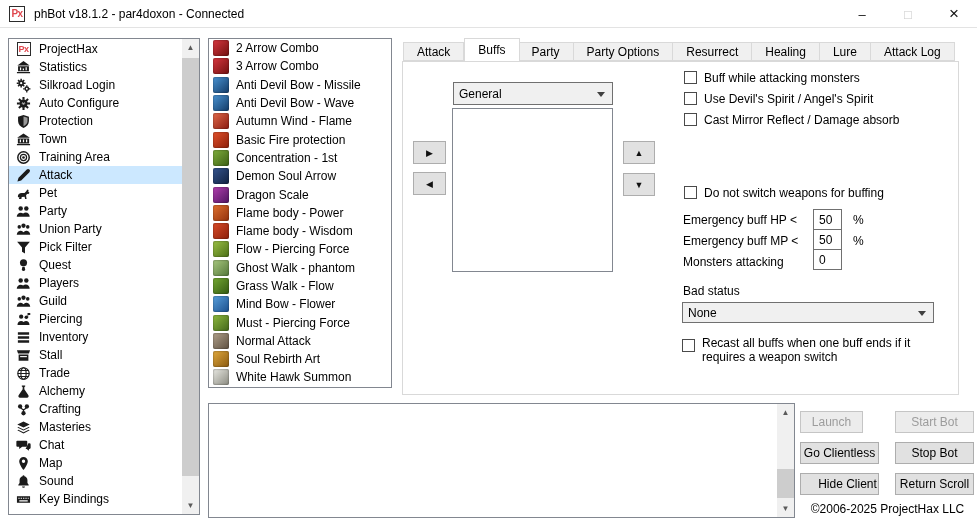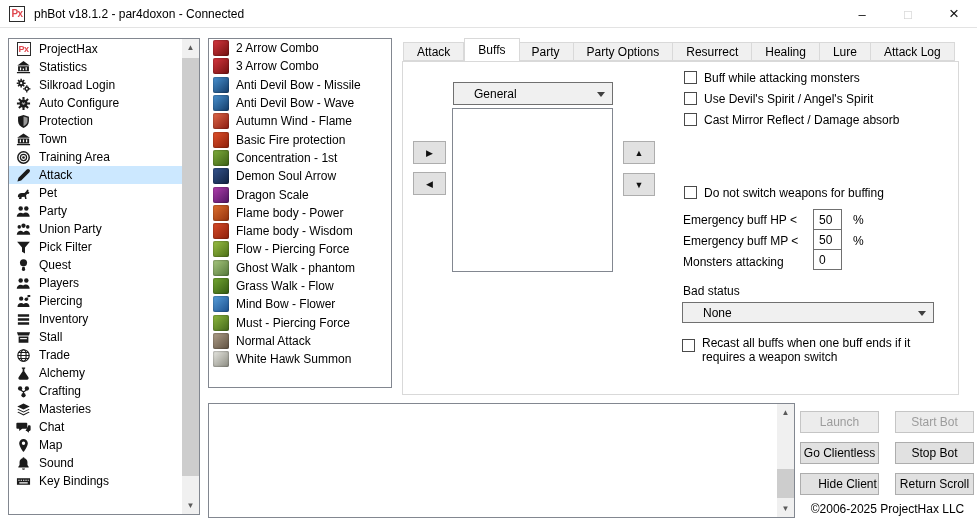--- a/index.html
+++ b/index.html
@@ -45,21 +45,21 @@
 
   
   .tabs { position:absolute; left:403px; top:40px; height:21px; display:flex; align-items:flex-end; }
   .tab { height:19px; padding:0 13px; background:#f0f0f0; border:1px solid #d9d9d9; border-left-width:0; display:flex; align-items:center; font-size:12px; position:relative; }
   .tab:first-child { border-left-width:1px; }
   .tab.active { background:#fff; height:23px; border-left-width:1px; border-bottom:none; z-index:3; margin-right:-1px; }
 
   .tabpanel { position:absolute; left:402px; top:61px; width:557px; height:334px; background:#fff; border:1px solid #d9d9d9; }
 
   
-  .dd { position:absolute; background:#f0f0f0; border:1px solid #707070; display:flex; align-items:center; padding:0 20px; }
+  .dd { position:absolute; background:#f0f0f0; border:1px solid #707070; display:flex; align-items:center; padding:0 5px; }
   .dd .dd-arrow { position:absolute; right:7px; top:50%; margin-top:-2px; width:0; height:0; border-left:4px solid transparent; border-right:4px solid transparent; border-top:5px solid #404040; }
   .bufflist { position:absolute; left:49px; top:46px; width:161px; height:164px; border:1px solid #828790; background:#fff; padding:2px 0; overflow:hidden; }
   .buff-item { height:17px; line-height:17px; padding-left:7px; white-space:nowrap; }
   .mini-btn { width:33px; height:23px; font-size:9px; color:#111; }
   .cb-row { position:absolute; display:flex; align-items:flex-start; }
   .cb-row .cb { margin-top:0; }
   .cb-row label { margin-left:7px; line-height:14px; }
   .fld-label { position:absolute; white-space:nowrap; }
   .num-input { position:absolute; width:29px; height:21px; border:1px solid #707070; background:#fff; font-family:inherit; font-size:12px; padding:0 0 0 5px; }
 
@@ -221,20 +221,31 @@
               <circle cx="5" cy="4.7" r="2.4"></circle>
               <circle cx="11" cy="4.7" r="2.4"></circle>
               <path d="M.8 13.6c0-2.6 1.8-4.4 4.2-4.4 1 0 1.9.3 2.6.9.9-.6 1.8-1 2.8-1 2.4 0 4.2 1.9 4.2 4.5z"></path>
             </svg>
           </span>
           <span class="side-label">Players</span>
         </div>
         <div class="side-item">
           <span class="side-ico">
             <svg viewBox="0 0 16 16">
+              <circle cx="3.5" cy="5.2" r="1.9"></circle>
+              <circle cx="12.5" cy="5.2" r="1.9"></circle>
+              <circle cx="8" cy="4" r="2.3"></circle>
+              <path d="M.8 13.6c.2-2.4 1.6-4 3.6-4.2 1.2-.1 2.4.4 3.6 1.6 1.2-1.2 2.4-1.7 3.6-1.6 2 .2 3.4 1.8 3.6 4.2z"></path>
+            </svg>
+          </span>
+          <span class="side-label">Guild</span>
+        </div>
+        <div class="side-item">
+          <span class="side-ico">
+            <svg viewBox="0 0 16 16">
               <circle cx="5.5" cy="5" r="2.3"></circle>
               <circle cx="11" cy="5.6" r="1.9"></circle>
               <path d="M1.6 13.8c0-2.5 1.6-4.2 3.9-4.2 1 0 1.9.3 2.6 1 .7-.6 1.6-.9 2.6-.9 2.1 0 3.7 1.6 3.7 4.1z"></path>
               <path d="M12.6 1h2.6v2.2h-2.6zM12.3 1h.7v4.4h-.7z"></path>
             </svg>
           </span>
           <span class="side-label">Piercing</span>
         </div>
         <div class="side-item">
           <span class="side-ico">
@@ -400,20 +411,24 @@
         <span class="skill-ico" style="background: linear-gradient(135deg, rgb(88, 160, 220), rgb(28, 79, 140));"></span>
         <span class="skill-label">Mind Bow - Flower</span>
       </div>
       <div class="skill-item">
         <span class="skill-ico" style="background: linear-gradient(135deg, rgb(143, 186, 62), rgb(66, 102, 26));"></span>
         <span class="skill-label">Must - Piercing Force</span>
       </div>
       <div class="skill-item">
         <span class="skill-ico" style="background: linear-gradient(135deg, rgb(176, 160, 138), rgb(94, 80, 64));"></span>
         <span class="skill-label">Normal Attack</span>
+      </div>
+      <div class="skill-item">
+        <span class="skill-ico" style="background: linear-gradient(135deg, rgb(224, 168, 60), rgb(138, 90, 16));"></span>
+        <span class="skill-label">Soul Rebirth Art</span>
       </div>
       <div class="skill-item">
         <span class="skill-ico" style="background: linear-gradient(135deg, rgb(232, 232, 226), rgb(138, 138, 128));"></span>
         <span class="skill-label">White Hawk Summon</span>
       </div>
     </div>
 
   <div class="tabs">
     <div class="tab">Attack</div>
     <div class="tab active">Buffs</div>
@@ -497,21 +512,21 @@
         <div class="log-line"></div>
         <div class="log-line"></div>
       </div>
     <div class="sb-v log-scroll">
       <div class="sb-arrow" style="top:0;">▲</div>
       <div class="sb-thumb" style="top:65px; height:29px;"></div>
       <div class="sb-arrow" style="bottom:0;">▼</div>
     </div>
   </div>
 
-  <button class="btn disabled" style="left:800px; top:411px; width:79px; height:22px;">Launch</button>
+  <button class="btn disabled" style="left:800px; top:411px; width:63px; height:22px;">Launch</button>
   <button class="btn disabled" style="left:895px; top:411px; width:79px; height:22px;">Start Bot</button>
   <button class="btn" style="left:800px; top:442px; width:79px; height:22px;">Go Clientless</button>
   <button class="btn" style="left:895px; top:442px; width:79px; height:22px;">Stop Bot</button>
   <button class="btn" style="left:800px; top:473px; width:79px; height:22px;padding-left:16px;">Hide Client</button>
   <button class="btn" style="left:895px; top:473px; width:79px; height:22px;">Return Scroll</button>
   <div class="copyright">©2006-2025 ProjectHax LLC</div>
 
 </div>
 
 </body></html>

